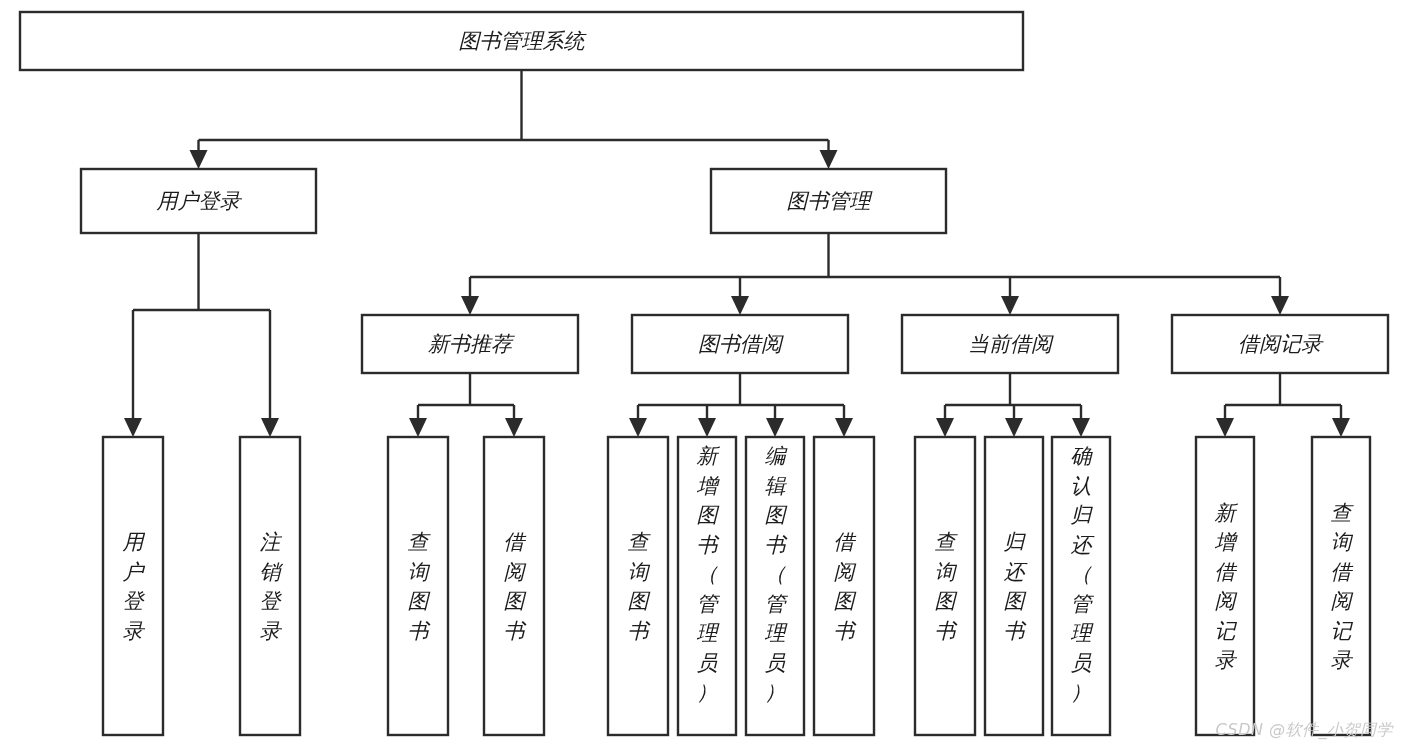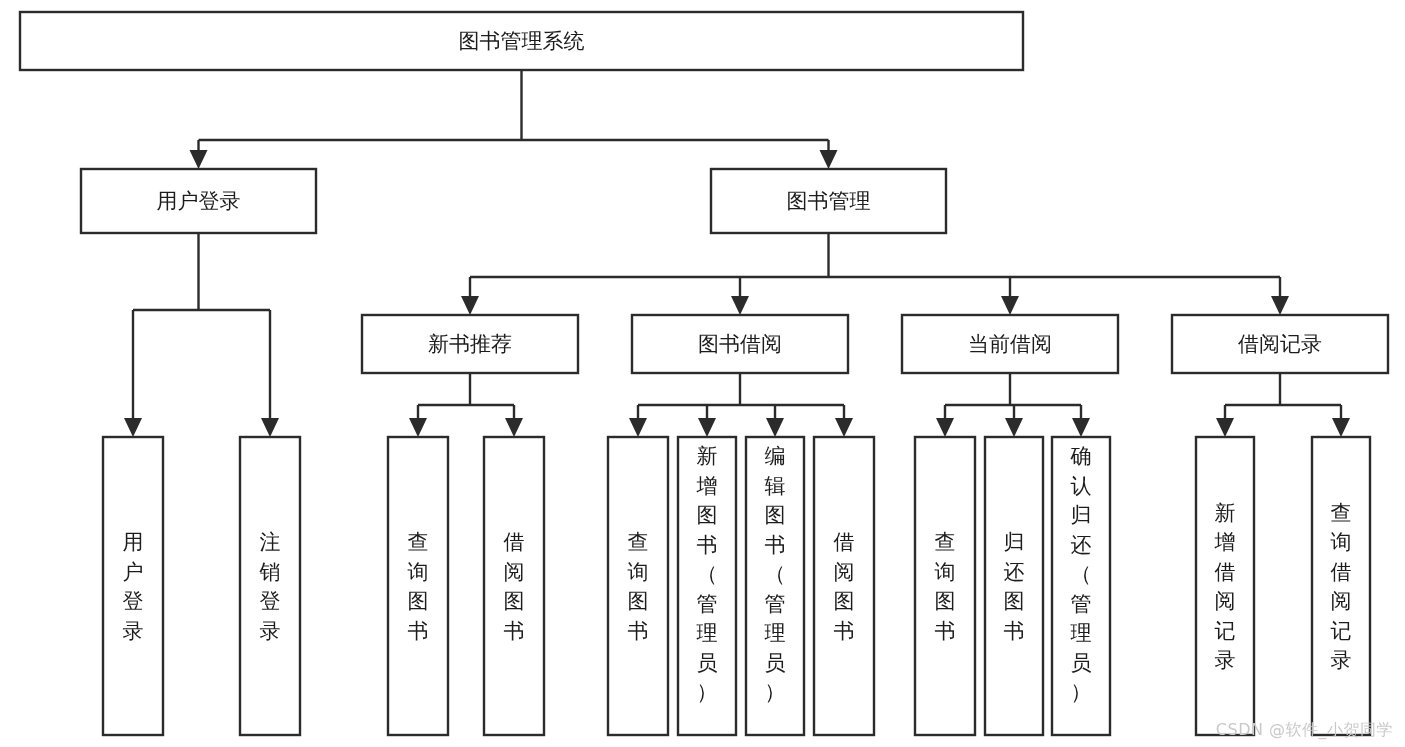--- a/index.html
+++ b/index.html
@@ -11,20 +11,21 @@
     width: 1405px;
     height: 747px;
     font-family: "DejaVu Sans", "Liberation Sans", sans-serif;
     overflow: hidden;
     position: relative;
   }
   #diagram-root {
     position: relative;
     width: 1405px;
     height: 747px;
+    font-style: italic;
   }
   svg#flow {
     position: absolute;
     left: 0;
     top: 0;
     width: 1405px;
     height: 747px;
   }
   .node-rect {
     fill: #ffffff;

